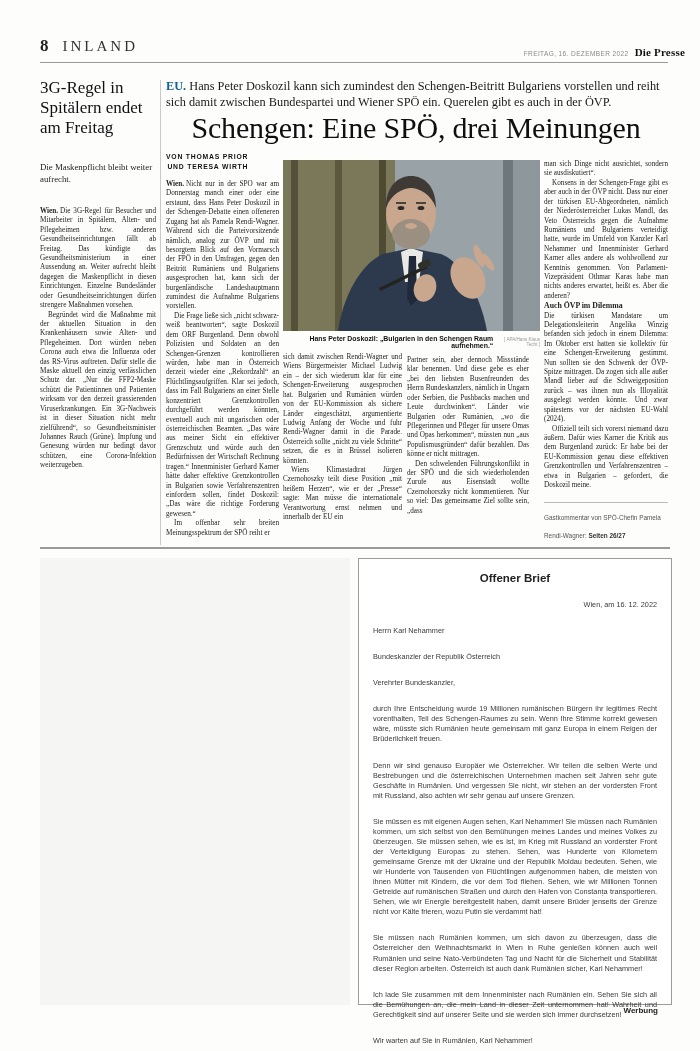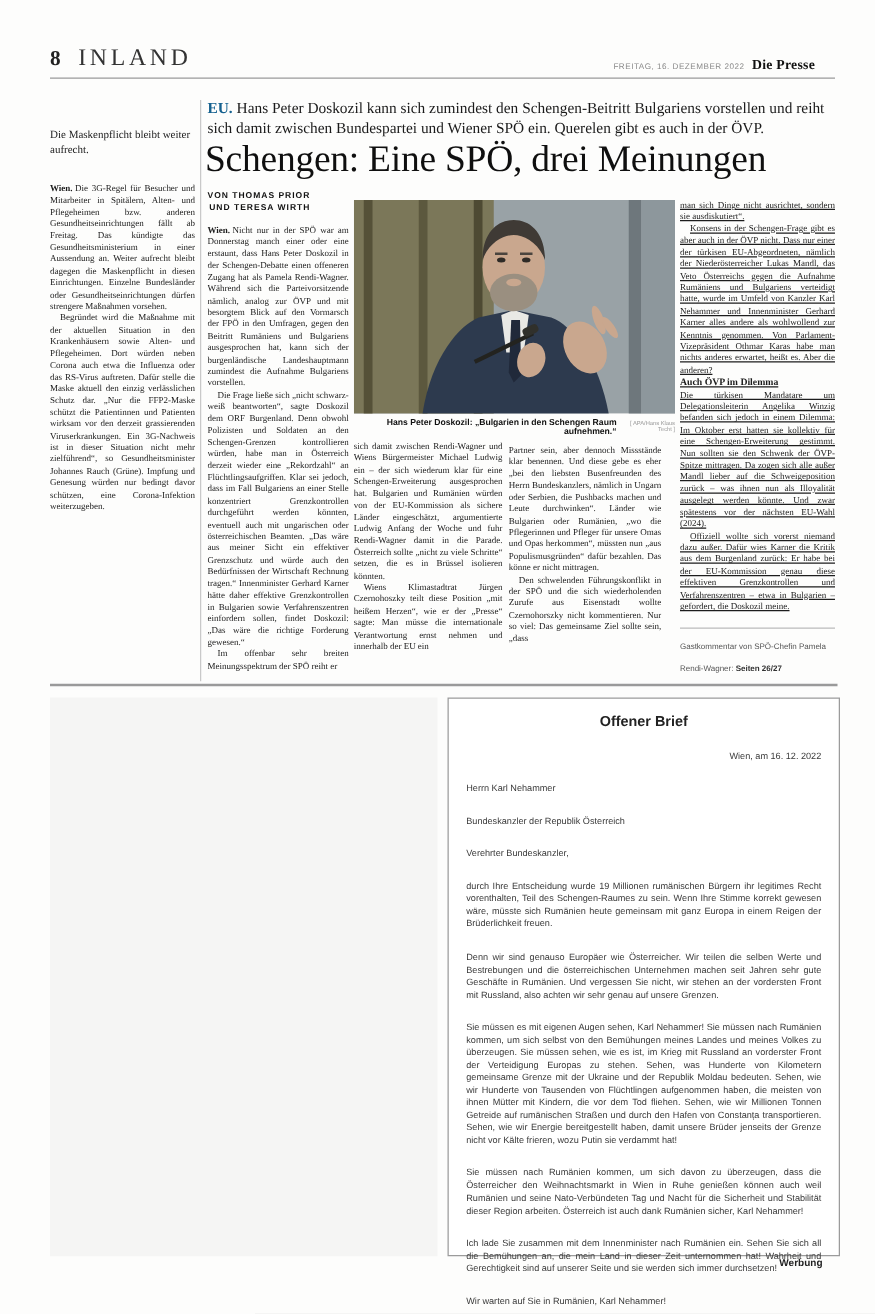--- a/index.html
+++ b/index.html
@@ -7,38 +7,38 @@
   #page {
     position:relative; width:700px; height:1051px; margin:0 auto;
     background:#fdfdfc; overflow:hidden;
     font-family:"Liberation Serif", serif; color:#1c1c1c;
   }
   .abs { position:absolute; }
   .sans { font-family:"Liberation Sans", sans-serif;text-align:right; }
 
   
   .hdr-pagenum { font-size:17px; font-weight:bold; color:#222; }
-  .hdr-section { font-size:19px; letter-spacing:3px; color:#333; font-weight:normal; }
+  .hdr-section { font-size:15px; letter-spacing:3px; color:#333; font-weight:normal; }
   .hdr-date { font-size:6.5px; color:#8a8a8a; letter-spacing:0.4px; }
   .hdr-masthead { font-size:11px; font-weight:bold; color:#111; letter-spacing:0.2px; }
   .rule { background:#9a9a9a; }
 
   
   .la-headline { font-size:17px; line-height:1.18; color:#111; font-weight:normal; }
   .la-subhead { font-size:8.8px; line-height:1.35; color:#222; }
   .news-body { font-size:7.2px; line-height:1.31; text-align:justify; color:#1d1d1d; }
   .news-body p { margin:0; }
   .news-body p.ind { text-indent:8px; }
   .lead-in { font-weight:bold; padding-right:2px; }
   .apa { float:right; }
 
   
   .kicker { color:#15618f; font-weight:bold; }
   .ma-lead { font-size:12.3px; line-height:1.28; color:#1a1a1a; }
-  .ma-headline { font-size:30px; line-height:1.05; color:#0f0f0f; font-weight:normal; letter-spacing:-0.2px; }
+  .ma-headline { font-size:30px; line-height:1.05; color:#0f0f0f; font-weight:normal; letter-spacing:-0.2px;text-align:center; }
   .byline { font-size:6.8px; font-weight:bold; letter-spacing:0.8px; color:#111; line-height:1.5; }
   .col { overflow:hidden; }
   .caption { font-size:6.9px; font-weight:bold; color:#111; }
   .credit { font-size:4.6px; color:#999; font-weight:normal; }
   .col-subhead { font-weight:bold; font-size:7.8px; margin-top:3px; }
   .note { font-size:6.4px; color:#555; line-height:1.4; }
   .note b { color:#333; }
 
   
   .letterbox { border:1px solid #9b9b9b; background:#ffffff; }
@@ -53,27 +53,28 @@
 </style>
 </head>
 <body>
 
 <div id="page">
 
   <div class="abs" style="left:40px; top:36px; display:flex; align-items:baseline; gap:14px;">
     <span class="hdr-pagenum">8</span>
     <span class="hdr-section">INLAND</span>
   </div>
-  <div class="abs" style="right:48px; top:46px; display:flex; align-items:baseline; gap:6px;">
+  <div class="abs" style="right:15px; top:46px; display:flex; align-items:baseline; gap:6px;">
     <span class="hdr-date sans">FREITAG, 16. DEZEMBER 2022</span>
     <span class="hdr-masthead">Die Presse</span>
   </div>
   <div class="abs rule" style="left:40px; top:62px; width:628px; height:1px;"></div>
 
   <div class="abs" style="left:40px; top:78px; width:116px;">
+    <div class="la-headline">3G-Regel in Spitälern endet am Freitag</div>
     <div class="la-subhead" style="margin-top:24px;">Die Maskenpflicht bleibt weiter aufrecht.</div>
     <div class="news-body" style="margin-top:21px;">
       <p><span class="lead-in">Wien.</span><span>Die 3G-Regel für Besucher und Mitarbeiter in Spitälern, Alten- und Pflegeheimen bzw. anderen Gesundheitseinrichtungen fällt ab Freitag. Das kündigte das Gesundheitsministerium in einer Aussendung an. Weiter aufrecht bleibt dagegen die Maskenpflicht in diesen Einrichtungen. Einzelne Bundesländer oder Gesundheitseinrichtungen dürfen strengere Maßnahmen vorsehen.</span></p>
       <p class="ind">Begründet wird die Maßnahme mit der aktuellen Situation in den Krankenhäusern sowie Alten- und Pflegeheimen. Dort würden neben Corona auch etwa die Influenza oder das RS-Virus auftreten. Dafür stelle die Maske aktuell den einzig verlässlichen Schutz dar. „Nur die FFP2-Maske schützt die Patientinnen und Patienten wirksam vor den derzeit grassierenden Viruserkrankungen. Ein 3G-Nachweis ist in dieser Situation nicht mehr zielführend“, so Gesundheitsminister Johannes Rauch (Grüne). Impfung und Genesung würden nur bedingt davor schützen, eine Corona-Infektion weiterzugeben.</p>
     </div>
   </div>
 
   <div class="abs" style="left:160px; top:80px; width:1px; height:465px; background:#c9c9c9;"></div>
 
   <div class="abs ma-lead" style="left:166px; top:79px; width:502px;">
@@ -135,26 +136,26 @@
   <div class="abs news-body col" style="left:283px; top:353px; width:119px; height:194px;">
     <p>sich damit zwischen Rendi-Wagner und Wiens Bürgermeister Michael Ludwig ein – der sich wiederum klar für eine Schengen-Erweiterung ausgesprochen hat. Bulgarien und Rumänien würden von der EU-Kommission als sichere Länder eingeschätzt, argumentierte Ludwig Anfang der Woche und fuhr Rendi-Wagner damit in die Parade. Österreich sollte „nicht zu viele Schritte“ setzen, die es in Brüssel isolieren könnten.</p>
     <p class="ind">Wiens Klimastadtrat Jürgen Czernohoszky teilt diese Position „mit heißem Herzen“, wie er der „Presse“ sagte: Man müsse die internationale Verantwortung ernst nehmen und innerhalb der EU ein</p>
   </div>
 
   <div class="abs news-body col" style="left:407px; top:356px; width:122px; height:194px;">
     <p>Partner sein, aber dennoch Missstände klar benennen. Und diese gebe es eher „bei den liebsten Busenfreunden des Herrn Bundeskanzlers, nämlich in Ungarn oder Serbien, die Pushbacks machen und Leute durchwinken“. Länder wie Bulgarien oder Rumänien, „wo die Pflegerinnen und Pfleger für unsere Omas und Opas herkommen“, müssten nun „aus Populismusgründen“ dafür bezahlen. Das könne er nicht mittragen.</p>
     <p class="ind">Den schwelenden Führungskonflikt in der SPÖ und die sich wiederholenden Zurufe aus Eisenstadt wollte Czernohorszky nicht kommentieren. Nur so viel: Das gemeinsame Ziel sollte sein, „dass</p>
   </div>
 
-  <div class="abs news-body col" style="left:544px; top:160px; width:124px; height:336px;text-decoration:underline;">
+  <div class="abs news-body col" style="left:544px; top:160px; width:124px; height:336px;">
     <p>man sich Dinge nicht ausrichtet, sondern sie ausdiskutiert“.</p>
     <p class="ind">Konsens in der Schengen-Frage gibt es aber auch in der ÖVP nicht. Dass nur einer der türkisen EU-Abgeordneten, nämlich der Niederösterreicher Lukas Mandl, das Veto Österreichs gegen die Aufnahme Rumäniens und Bulgariens verteidigt hatte, wurde im Umfeld von Kanzler Karl Nehammer und Innenminister Gerhard Karner alles andere als wohlwollend zur Kenntnis genommen. Von Parlament-Vizepräsident Othmar Karas habe man nichts anderes erwartet, heißt es. Aber die anderen?</p>
     <p class="col-subhead">Auch ÖVP im Dilemma</p>
     <p>Die türkisen Mandatare um Delegationsleiterin Angelika Winzig befanden sich jedoch in einem Dilemma: Im Oktober erst hatten sie kollektiv für eine Schengen-Erweiterung gestimmt. Nun sollten sie den Schwenk der ÖVP-Spitze mittragen. Da zogen sich alle außer Mandl lieber auf die Schweigeposition zurück – was ihnen nun als Illoyalität ausgelegt werden könnte. Und zwar spätestens vor der nächsten EU-Wahl (2024).</p>
-    <p class="ind">Offiziell wollte sich vorerst niemand dazu außer. Dafür wies Karner die Kritik aus dem Burgenland zurück: Er habe bei der EU-Kommission genau diese effektiven Grenzkontrollen und Verfahrenszentren – etwa in Bulgarien – gefordert, die Doskozil meine.</p>
+    <p class="ind">Offiziell teilt sich vorerst niemand dazu äußern. Dafür wies Karner die Kritik aus dem Burgenland zurück: Er habe bei der EU-Kommission genau diese effektiven Grenzkontrollen und Verfahrenszentren – etwa in Bulgarien – gefordert, die Doskozil meine.</p>
   </div>
 
   <div class="abs" style="left:544px; top:502px; width:124px; border-top:1px solid #bbb; padding-top:3px;">
     <span class="note sans"><span>Gastkommentar von SPÖ-Chefin Pamela Rendi-Wagner: </span><b>Seiten 26/27</b></span>
   </div>
 
   <div class="abs rule" style="left:40px; top:547px; width:630px; height:2px;"></div>
 
   <div class="abs grayfield" style="left:40px; top:558px; width:310px; height:447px;"></div>
 

